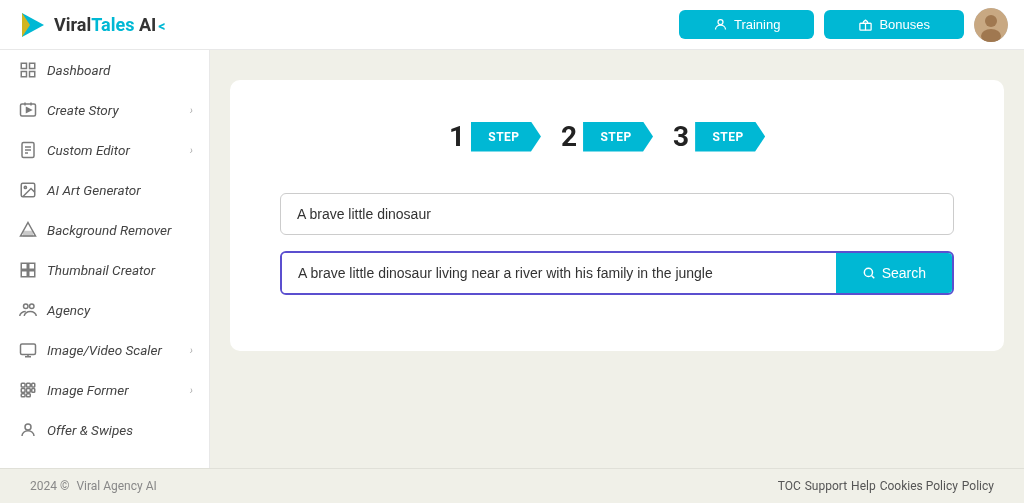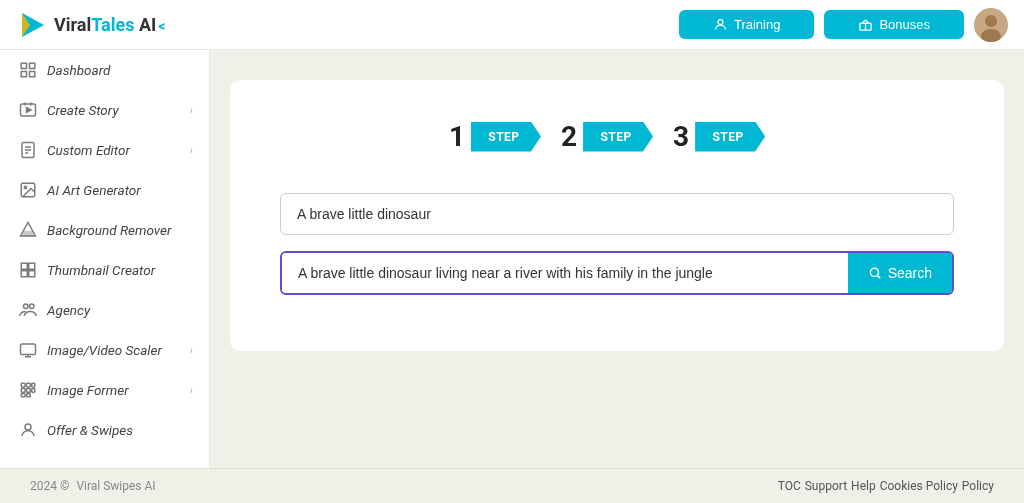--- a/index.html
+++ b/index.html
@@ -75,21 +75,21 @@
       display: flex; align-items: center; gap: 12px;
       border: 2px solid #5b4fcf; border-radius: 6px; overflow: hidden;
     }
     .story-search-input {
       flex: 1; border: none; padding: 12px 16px; font-size: 14px;
       color: #333; outline: none; background: #fff;
     }
     .btn-search {
       display: flex; align-items: center; gap: 6px;
       background: #00b8d4; color: #fff; border: none;
-      padding: 12px 20px; font-size: 14px; font-weight: 500; cursor: pointer;
+      padding: 12px 26px; font-size: 14px; font-weight: 500; cursor: pointer;
       flex-shrink: 0;
     }
 
     
     .footer {
       background: #f0f0e8; padding: 10px 30px;
       display: flex; align-items: center; justify-content: space-between;
       font-size: 12px; color: #888; border-top: 1px solid #e0e0d8;
       flex-shrink: 0;
     }
@@ -277,21 +277,21 @@
       </div>
 
     </div>
   </main>
 
 </div>
 
 <footer class="footer">
   <div>
     <span>2024 ©</span>
-    <span style="margin-left:4px;">Viral Swipes AI</span>
+    <span style="margin-left:4px;">Viral Agency AI</span>
   </div>
   <div class="footer-links">
     <a class="footer-link">TOC</a>
     <a class="footer-link">Support</a>
     <a class="footer-link">Help</a>
     <a class="footer-link">Cookies Policy</a>
     <a class="footer-link">Policy</a>
   </div>
 </footer>
 

